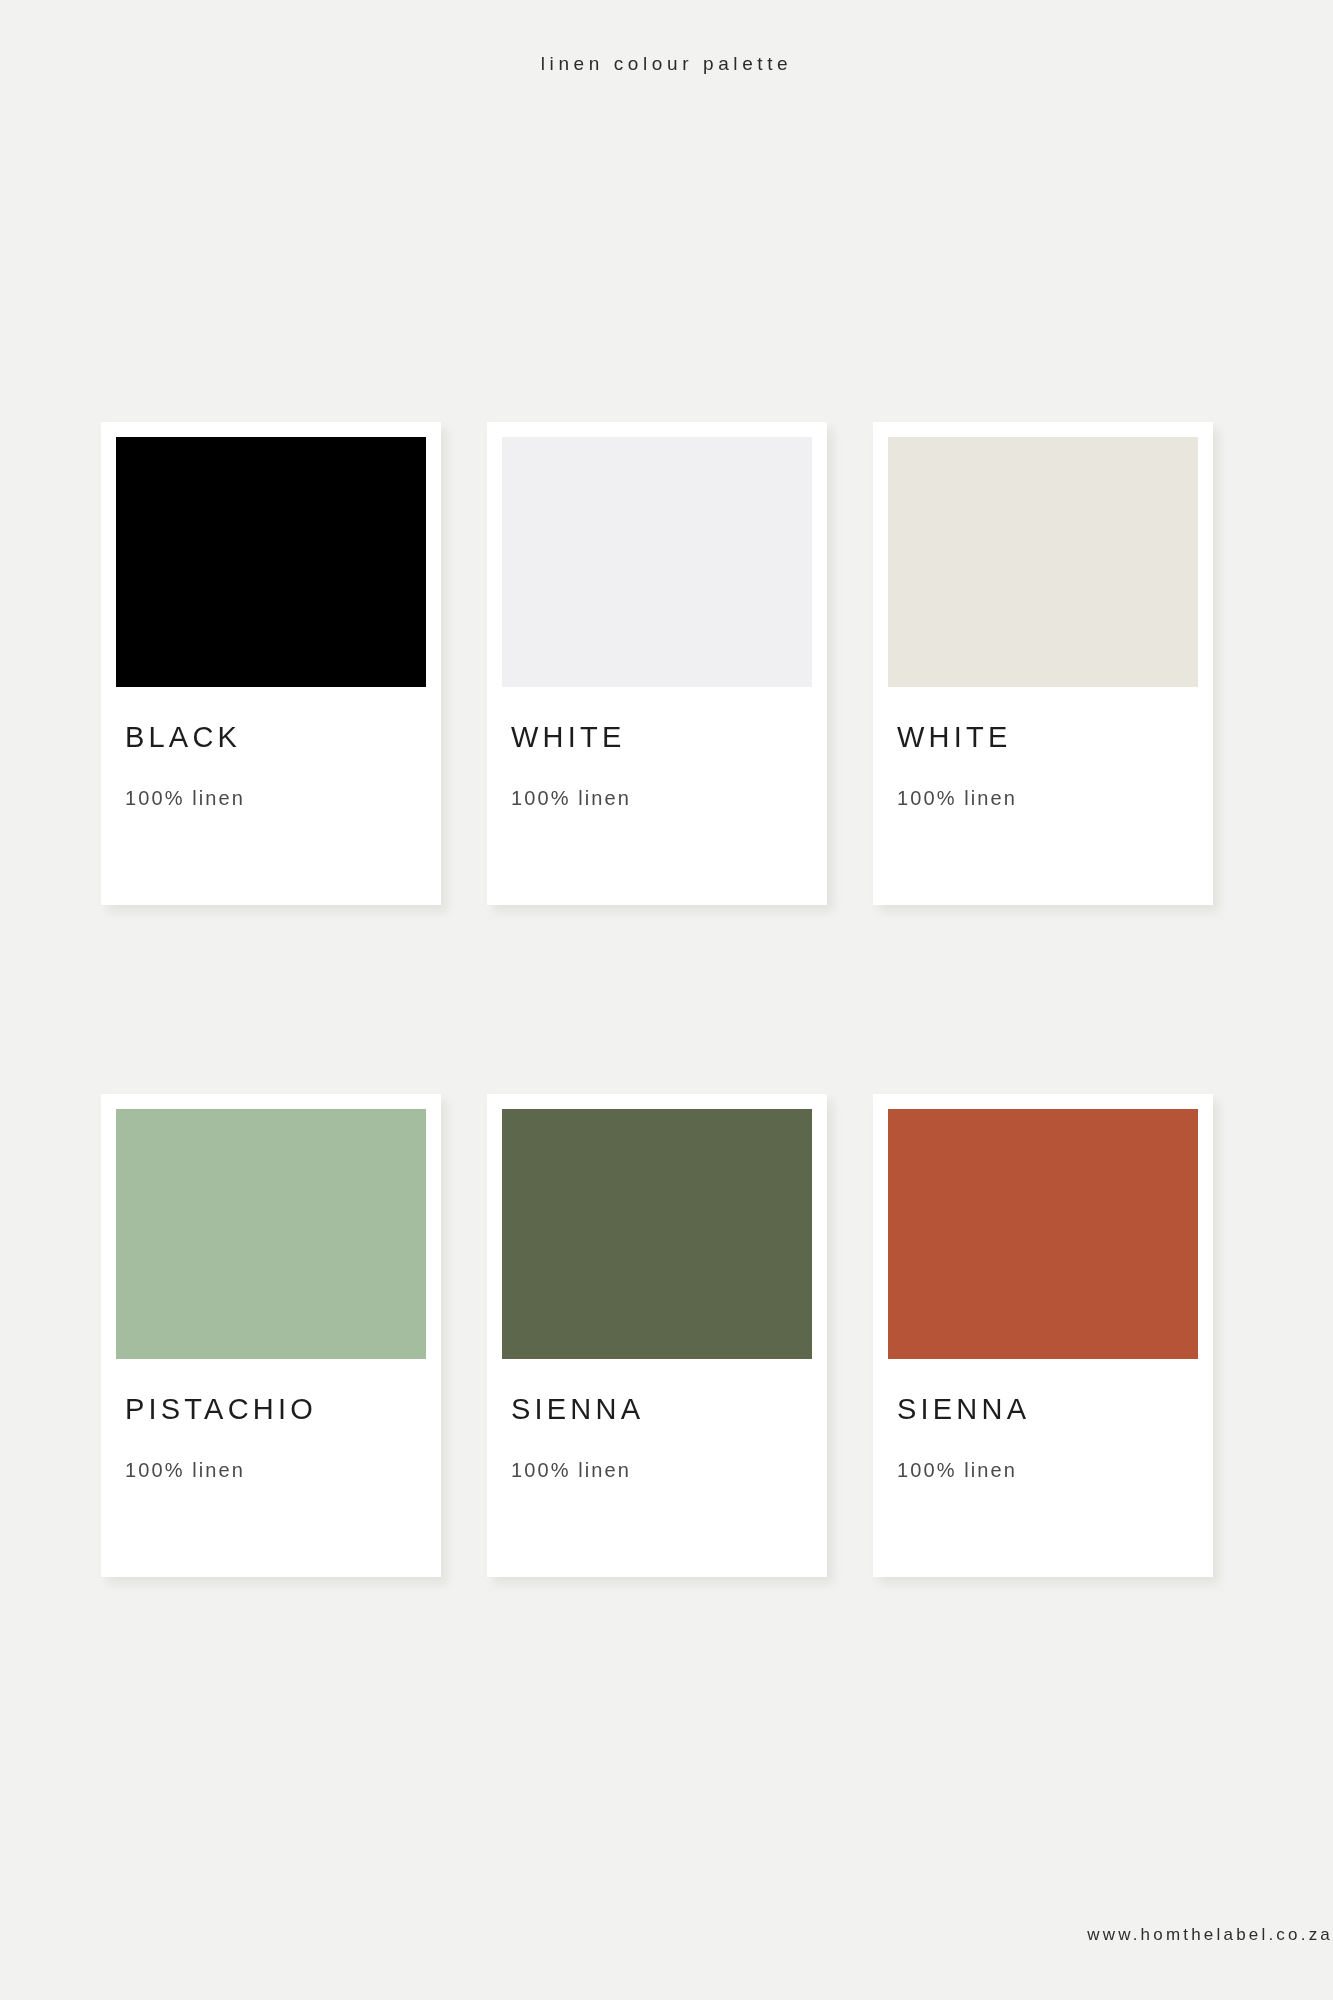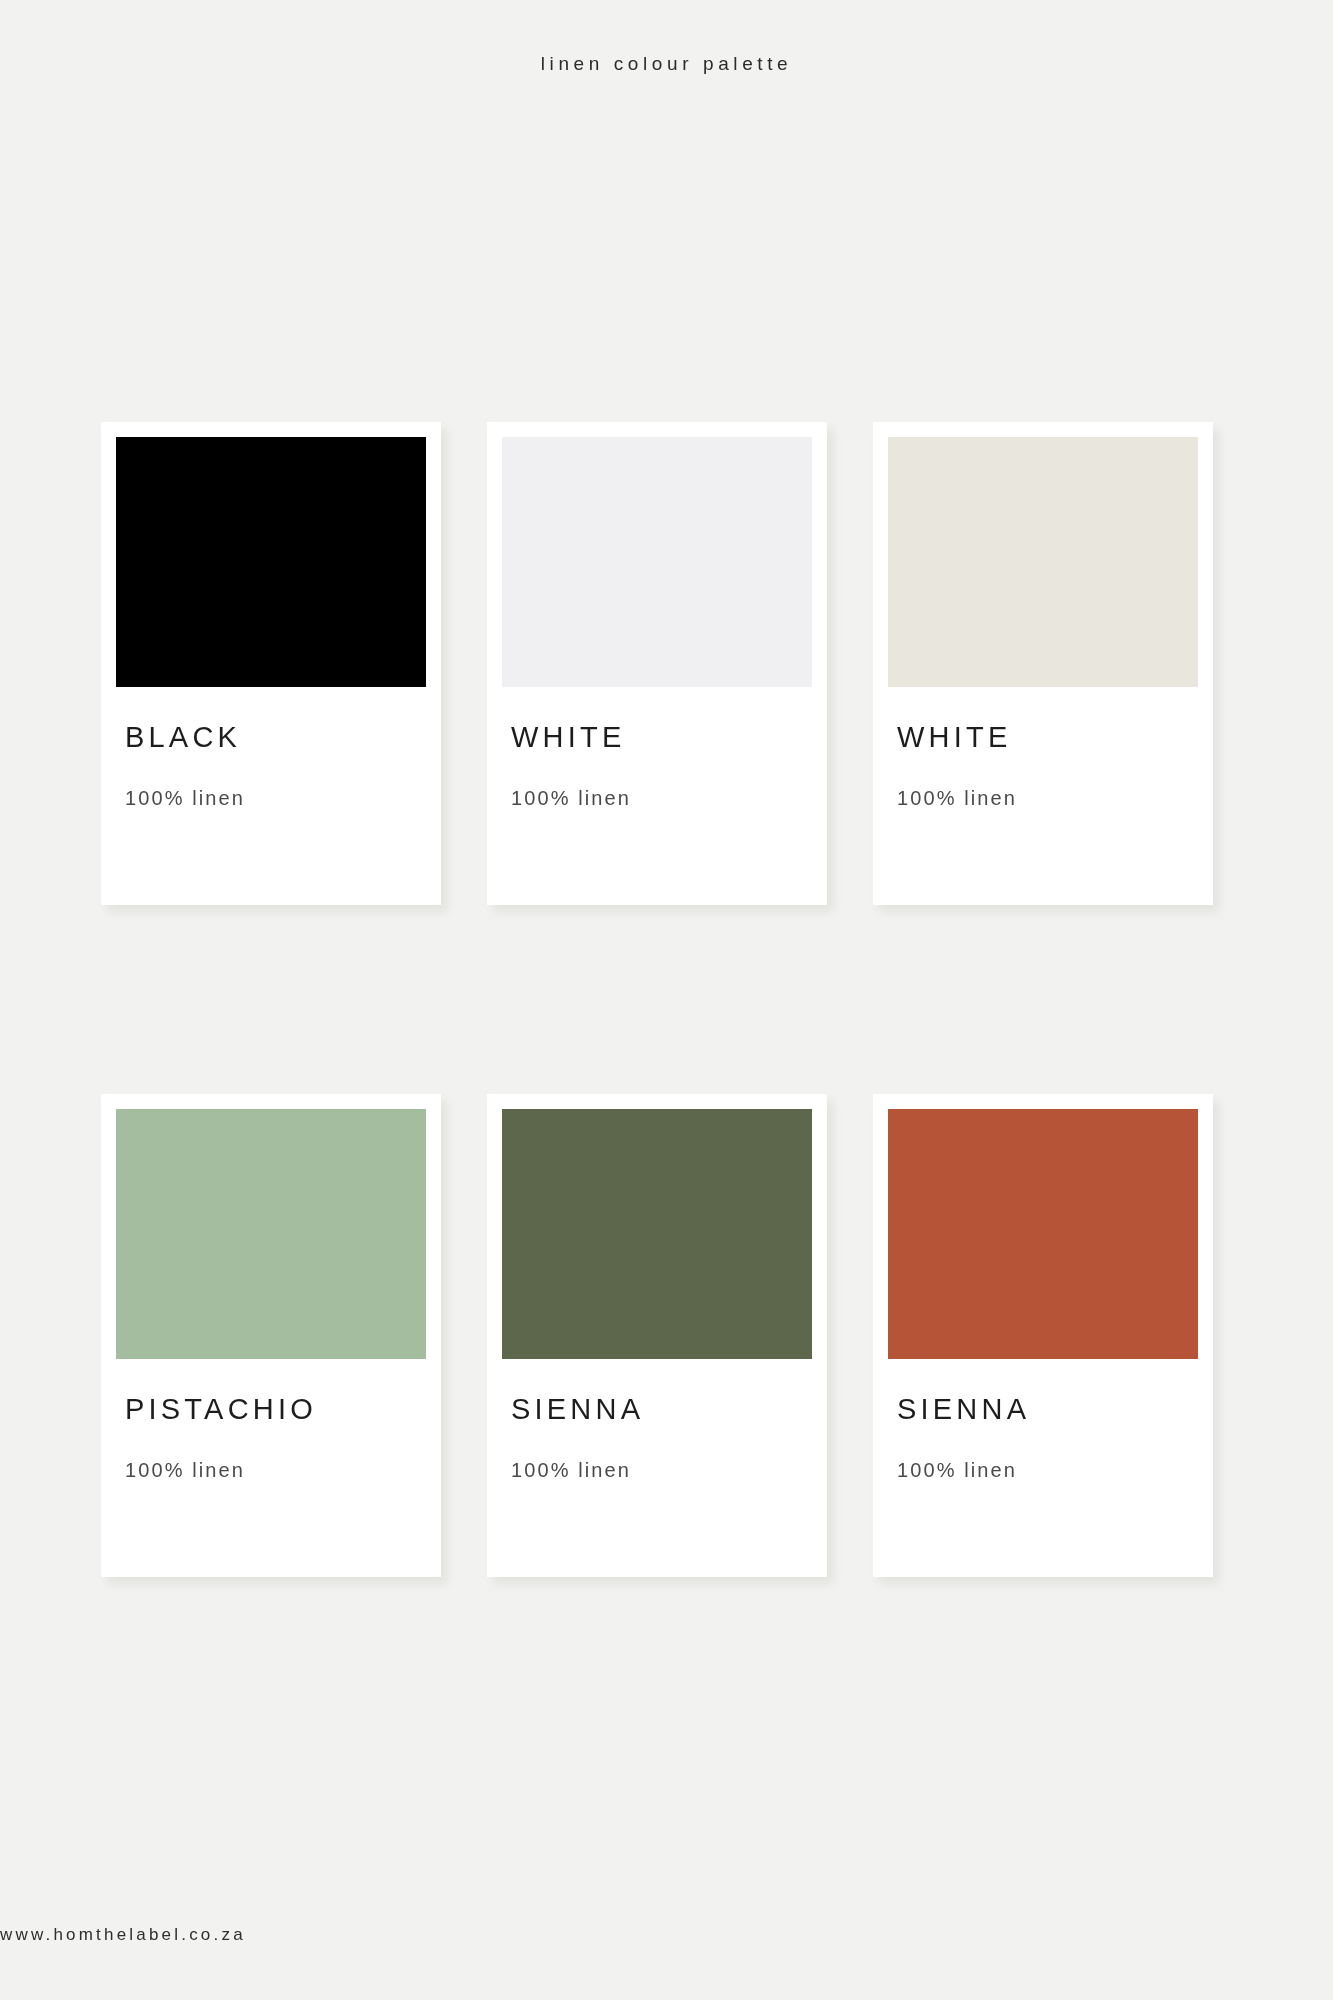--- a/index.html
+++ b/index.html
@@ -79,21 +79,21 @@
     line-height: 1;
     white-space: nowrap;
   }
 
   
   .page-footer {
     position: absolute;
     bottom: 55px;
     left: 0;
     width: 1333px;
-    text-align: left;
+    text-align: right;
     font-size: 17px;
     font-weight: 400;
     letter-spacing: 3.2px;
     color: #2e2e2e;
     white-space: nowrap;
   }
 </style>
 </head>
 <body>
 

